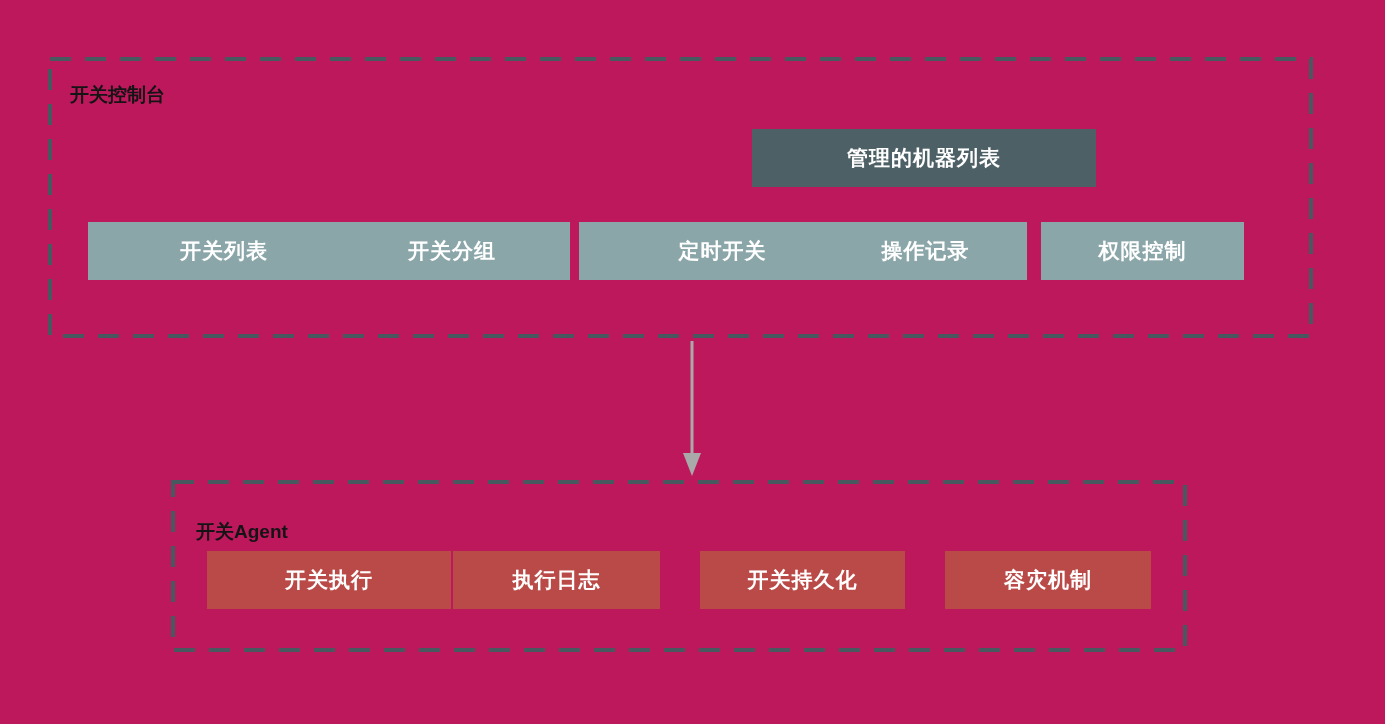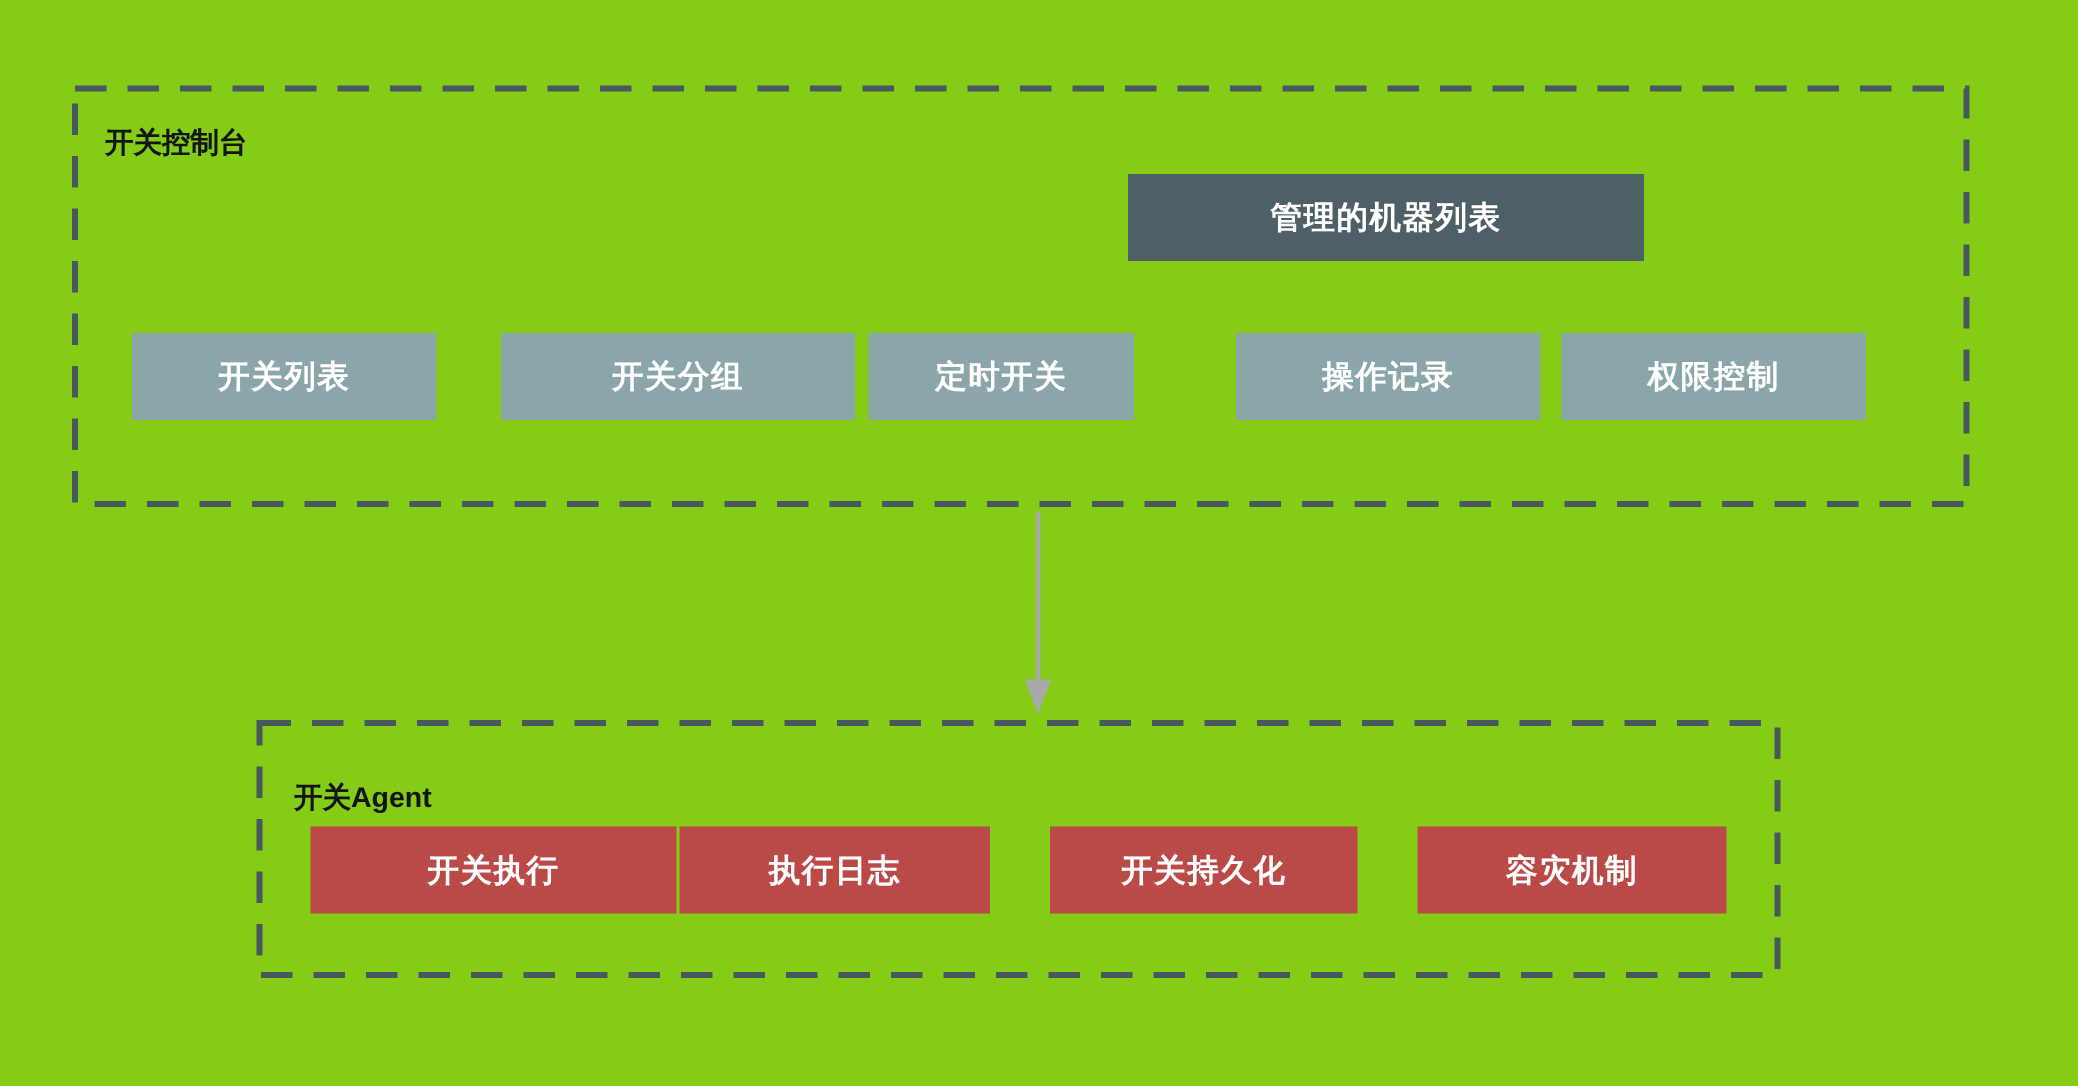--- a/index.html
+++ b/index.html
@@ -5,21 +5,21 @@
   html, body {
     margin: 0;
     padding: 0;
     background: #ffffff;
     font-family: "Liberation Sans", "DejaVu Sans", sans-serif;
   }
   .canvas {
     position: relative;
     width: 1385px;
     height: 724px;
-    background: #84cc16;
+    background: #be185d;
     overflow: hidden;
   }
   .layer {
     position: absolute;
     left: 0;
     top: 0;
     width: 1385px;
     height: 724px;
     pointer-events: none;
   }
@@ -36,44 +36,44 @@
     display: flex;
     align-items: center;
     justify-content: center;
     color: #ffffff;
     font-size: 21px;
     font-weight: bold;
     letter-spacing: 1px;
     white-space: nowrap;
   }
   .box.teal { background: #8ba6a9; }
-  .box.dark { background: #4d6066; }
+  .box.dark { background: #4d6066; margin-top: 13px; }
   .box.red  { background: #b94a47; }
 </style>
 </head>
 <body>
 
 <div class="canvas">
 
   <svg class="layer" viewBox="0 0 1385 724">
     <rect x="50" y="59" width="1261" height="277" fill="none" stroke="#47585e" stroke-width="4" stroke-dasharray="21 14"></rect>
     <rect x="173" y="482" width="1012" height="168" fill="none" stroke="#47585e" stroke-width="4" stroke-dasharray="21 14"></rect>
     <g>
       <line x1="692" y1="341" x2="692" y2="457" stroke="#a9a9a9" stroke-width="3"></line>
       <polygon points="683,453 701,453 692,476" fill="#a9a9a9"></polygon>
     </g>
   </svg>
 
   <div class="group-label" style="left:70px; top:82px;">开关控制台</div>
 
   <div class="box dark" style="left:752px; top:116px; width:344px;">管理的机器列表</div>
 
-  <div class="box teal" style="left:88px; top:222px; width:203px;">开关列表</div>
+  <div class="box teal" style="left:88px; top:222px; width:240px;padding-left:16px;">开关列表</div>
   <div class="box teal" style="left:334px; top:222px; width:236px;">开关分组</div>
-  <div class="box teal" style="left:579px; top:222px; width:177px;">定时开关</div>
+  <div class="box teal" style="left:579px; top:222px; width:223px;padding-left:32px;">定时开关</div>
   <div class="box teal" style="left:824px; top:222px; width:203px;">操作记录</div>
   <div class="box teal" style="left:1041px; top:222px; width:203px;">权限控制</div>
 
   <div class="group-label" style="left:196px; top:503px;margin-top:16px;">开关Agent</div>
 
   <div class="box red" style="left:207px; top:551px; width:244px;">开关执行</div>
   <div class="box red" style="left:453px; top:551px; width:207px;">执行日志</div>
   <div class="box red" style="left:700px; top:551px; width:205px;">开关持久化</div>
   <div class="box red" style="left:945px; top:551px; width:206px;">容灾机制</div>
 

